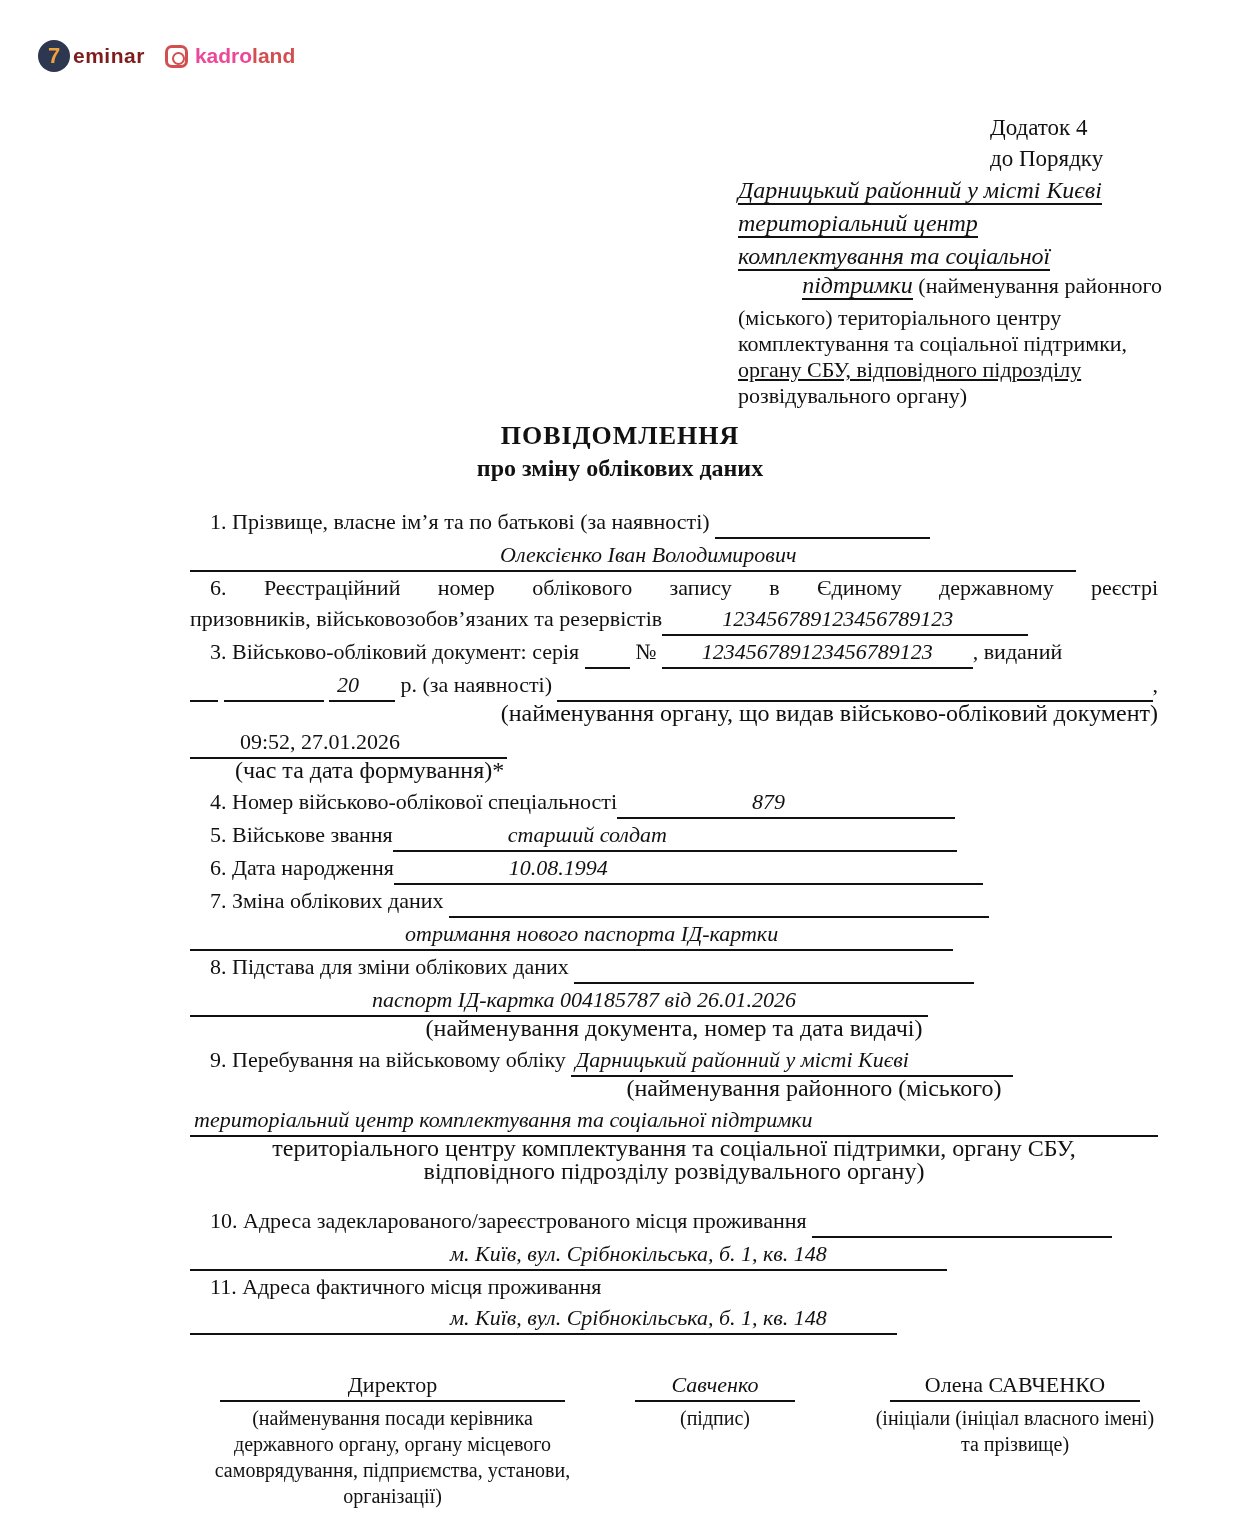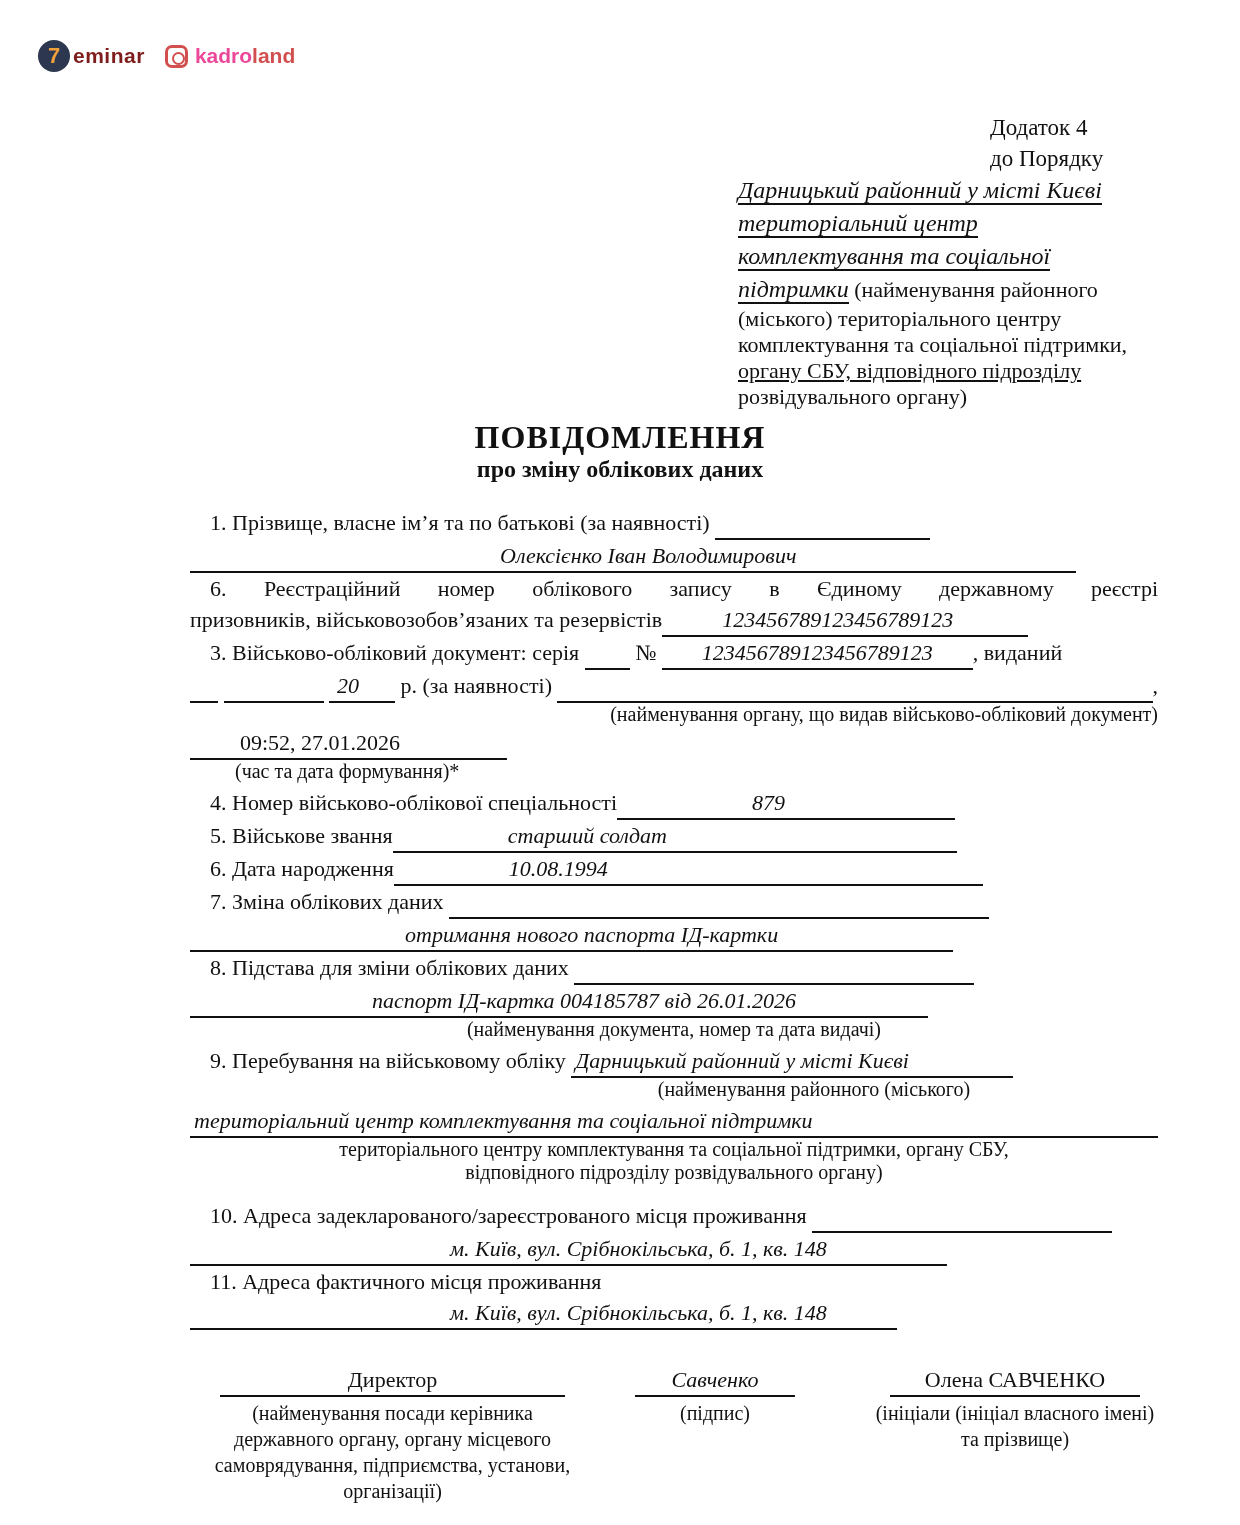--- a/index.html
+++ b/index.html
@@ -21,27 +21,27 @@
   .kl-icon::after { content:""; position:absolute; left:4px; top:4px; width:9px; height:9px;
                     border:2.5px solid #d24f50; border-radius:50%; }
   .kl-k { color:#ec4899; } .kl-l { color:#d24f50; }
   
   .topright { margin:112px 0 0 738px; width:424px; }
   .annex { padding-left:252px; font-size:23px; line-height:31px; }
   .org .ln { font-size:22px; }
   .org .sg-iu { font-size:24px; }
   
   .title { text-align:center; margin-top:10px; font-weight:bold; }
-  .title-1 { font-size:32px; letter-spacing:1px; line-height:34px; }
+  .title-1 { font-size:26px; letter-spacing:1px; line-height:34px; }
   .title-2 { font-size:24px; line-height:31px; }
   
   .form-body { margin:22px 82px 0 190px; width:968px; }
   .ln { line-height:31px; min-height:31px; }
   .ln.fx { display:flex; align-items:baseline; }
-  .ln.sm { font-size:20px; line-height:23px; min-height:23px; }
+  .ln.sm { font-size:24px; line-height:23px; min-height:23px; }
   .ln.ct { text-align:center; }
   .ln.rt { text-align:right; }
   .ln.js { text-align:justify; text-align-last:justify; }
   .ln.ind { padding-left:20px; }
   .sg-n { white-space:pre; }
   .sg-b { display:inline-block; border-bottom:2px solid #111; }
   .sg-iu { font-style:italic; border-bottom:2px solid #111; white-space:pre; }
   .sg-u { border-bottom:2px solid #111; white-space:pre; }
   
   .sig-row { display:flex; margin:35px 0 0 200px; }
@@ -70,21 +70,21 @@
     </div>
   </div>
 
   <div class="topright">
     <div class="annex">Додаток 4</div>
     <div class="annex">до Порядку</div>
     <div class="org" id="org-block">
         <div class="ln" style="line-height: 32px; min-height: 32px;"><span class="sg-iu">Дарницький районний у місті Києві</span></div>
         <div class="ln" style="line-height: 32px; min-height: 32px;"><span class="sg-iu">територіальний центр</span></div>
         <div class="ln" style="line-height: 32px; min-height: 32px;"><span class="sg-iu">комплектування та соціальної</span></div>
-        <div class="ln" style="line-height: 32px; min-height: 32px;"><span class="sg-iu">підтримки</span><span class="sg-n"> (найменування районного</span></div>
+        <div class="ln" style="line-height: 24px; min-height: 32px; text-align: right;"><span class="sg-iu">підтримки</span><span class="sg-n"> (найменування районного</span></div>
         <div class="ln" style="line-height: 26px; min-height: 26px;">(міського) територіального центру</div>
         <div class="ln" style="line-height: 26px; min-height: 26px;">комплектування та соціальної підтримки,</div>
         <div class="ln" style="line-height: 26px; min-height: 26px; text-decoration: underline;">органу СБУ, відповідного підрозділу</div>
         <div class="ln" style="line-height: 26px; min-height: 26px;">розвідувального органу)</div>
       </div>
   </div>
 
   <div class="title">
     <div class="title-1">ПОВІДОМЛЕННЯ</div>
     <div class="title-2">про зміну облікових даних</div>
@@ -176,21 +176,21 @@
         <span class="sg-iu" style="padding: 0px 4px;">Дарницький районний у місті Києві</span>
         <span class="sg-b" style="width: 100px;">​</span>
       </div>
       <div class="ln sm ct" style="padding-left: 280px;">(найменування районного (міського)</div>
       <div class="ln fx" style="margin-top: 4px;">
         <span class="sg-iu" style="padding: 0px 4px;">територіальний центр комплектування та соціальної підтримки</span>
         <span class="sg-b" style="flex: 1 1 auto;">​</span>
       </div>
       <div class="ln sm ct">територіального центру комплектування та соціальної підтримки, органу СБУ,</div>
       <div class="ln sm ct">відповідного підрозділу розвідувального органу)</div>
-      <div class="ln fx ind" style="margin-top: 16px; text-align: right;">
+      <div class="ln fx ind" style="margin-top: 22px; text-align: right;">
         <span class="sg-n">10. Адреса задекларованого/зареєстрованого місця проживання </span>
         <span class="sg-b" style="width: 300px;">​</span>
       </div>
       <div class="ln fx">
         <span class="sg-b" style="width: 240px;">​</span>
         <span class="sg-iu" style="padding: 0px 20px;">м. Київ, вул. Срібнокільська, б. 1, кв. 148</span>
         <span class="sg-b" style="width: 100px;">​</span>
       </div>
       <div class="ln fx ind">
         <span class="sg-n">11. Адреса фактичного місця проживання</span>

